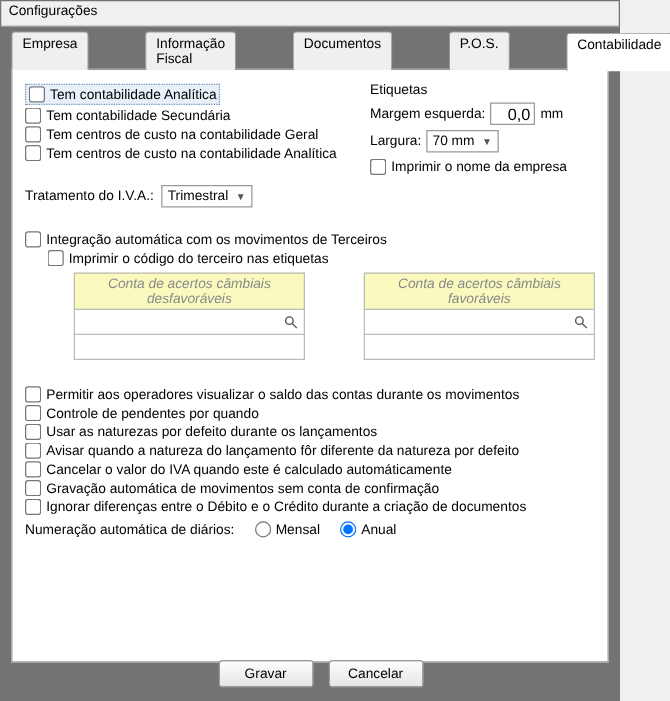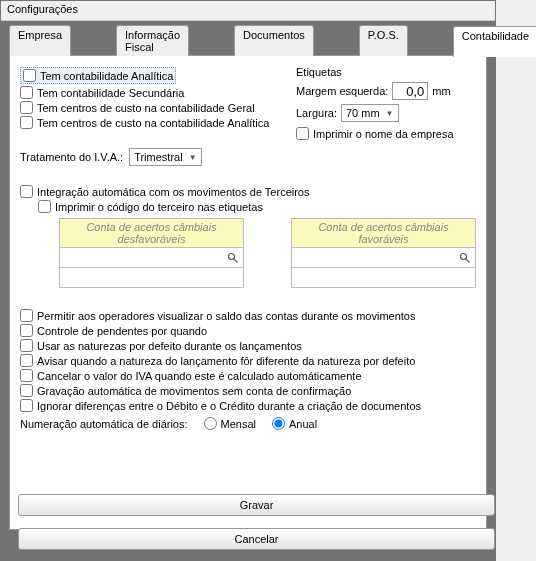--- a/index.html
+++ b/index.html
@@ -139,21 +139,20 @@
   .group3 { margin-top: 20px; }
   .radio-row { display:flex; align-items:center; gap:16px; margin-top:4px;}
   .radio-opt { display:flex; align-items:center; gap:4px;justify-content:center;}
   .window-buttons {
     position: absolute;
     bottom: 10px;
     left: 17px; right: 0;
     display: flex;
     justify-content: center;
     gap: 12px;
-    flex-direction: column;
   }
   .btn {
     min-width: 76px;
     padding: 4px 14px;
     border: 1px solid #999;
     background: linear-gradient(#fdfdfd, #e5e5e5);
     border-radius: 3px;
     cursor: pointer;
     font-size: 11px;
     text-align:center;

